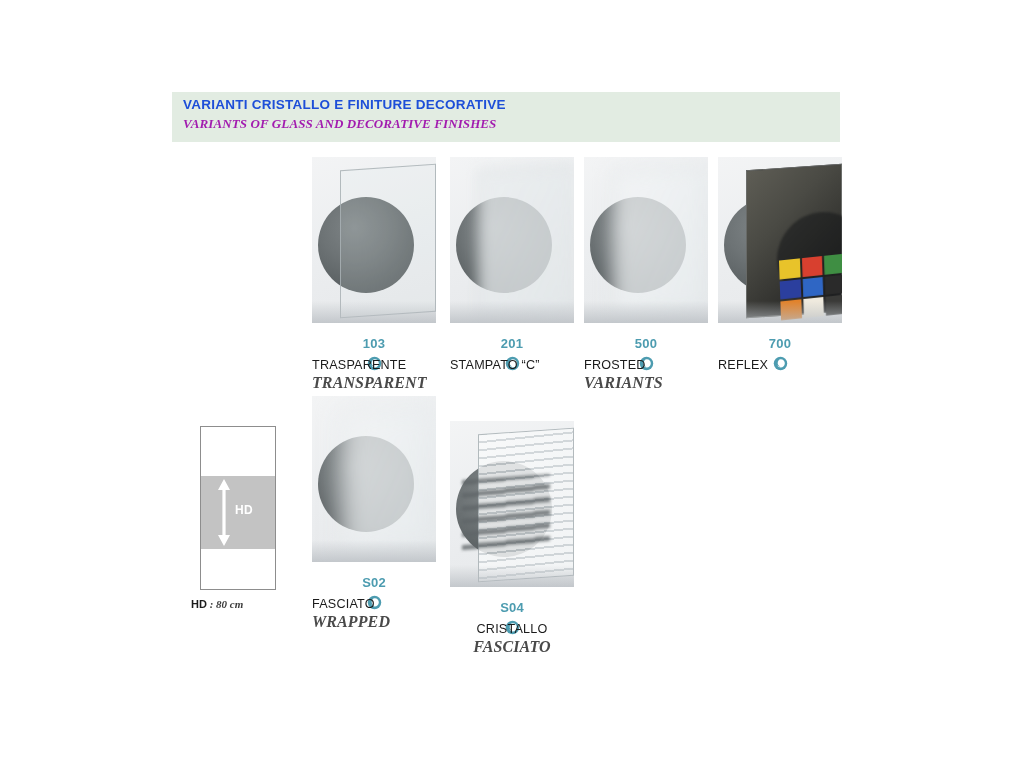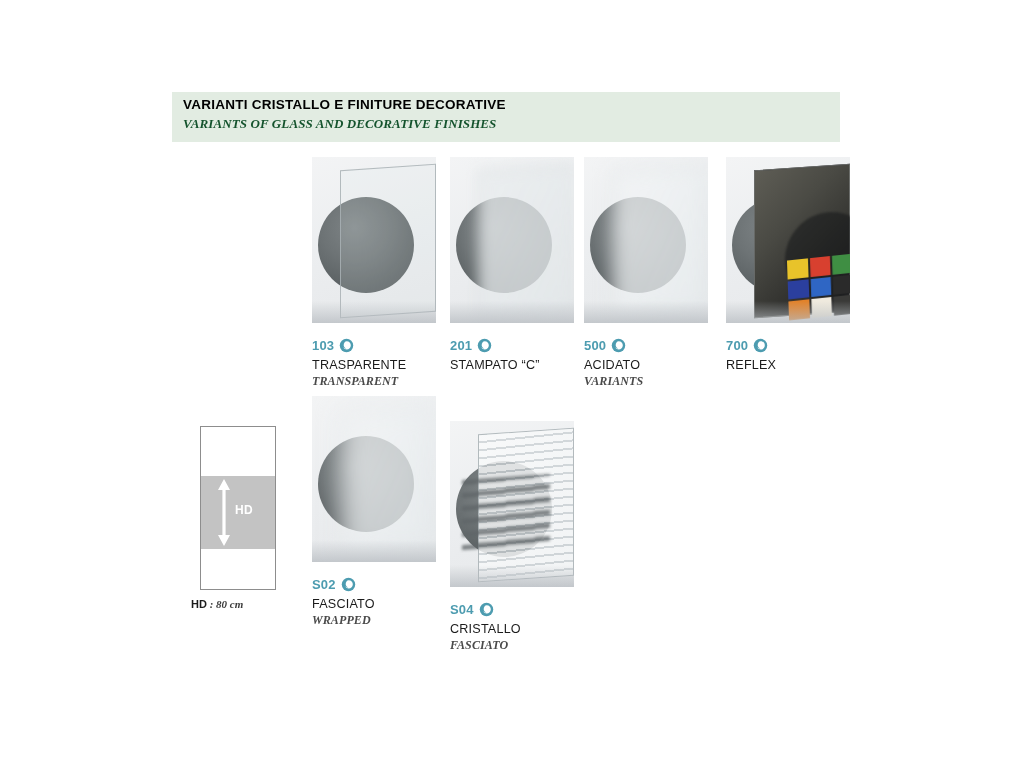--- a/index.html
+++ b/index.html
@@ -25,32 +25,32 @@
     height: 50px;
     background: #e2ece2;
   }
   #header-title {
     position: absolute;
     left: 11px;
     top: 5px;
     font-size: 13.5px;
     font-weight: bold;
     letter-spacing: 0.25px;
-    color: #000000;
+    color: #1d4ed8;
     white-space: nowrap;
   }
   #header-subtitle {
     position: absolute;
     left: 11px;
     top: 24px;
     font-size: 13px;
     font-style: italic;
     font-weight: bold;
     letter-spacing: 0.1px;
-    color: #14532d;
+    color: #a21caf;
     font-family: "Liberation Serif", serif;
     white-space: nowrap;
   }
 
   
   .card {
     position: absolute;
     width: 124px;
   }
   .thumb {
@@ -59,20 +59,21 @@
     height: 166px;
     overflow: hidden;
     background: #eeeff0;
   }
   .code-line {
     margin-top: 13px;
     height: 18px;
     display: flex;
     align-items: center;
     gap: 5px;
+    flex-direction: column;
   }
   .code-num {
     font-size: 13px;
     font-weight: bold;
     color: #4d9cb0;
     letter-spacing: 0.2px;
   }
   .drop-icon {
     width: 15px;
     height: 15px;
@@ -82,21 +83,21 @@
   .name-it {
     margin-top: 4px;
     font-size: 12.6px;
     font-weight: normal;
     color: #1b1b1b;
     letter-spacing: 0.2px;
     white-space: nowrap;
   }
   .name-en {
     margin-top: 2px;
-    font-size: 12px;
+    font-size: 16px;
     font-style: italic;
     font-weight: bold;
     color: #4a4a4a;
     font-family: "Liberation Serif", serif;
     letter-spacing: 0.1px;
     white-space: nowrap;
   }
 
   
   .scene { position: absolute; inset: 0; }
@@ -307,25 +308,25 @@
       <div class="bg-shadow"></div>
     </div>
   </div>
   <div class="code-line">
     <span class="code-num">500</span>
     <svg class="drop-icon" viewBox="0 0 16 16">
       <circle cx="8" cy="8" r="7.2" fill="#4d9cb0"></circle>
       <path d="M8.2 3.4 C10.9 3.4 12.6 5.3 12.6 7.8 C12.6 10.4 10.7 12.3 8.2 12.3 C6.5 12.3 5.2 11.3 4.7 9.9 C5.6 11.0 6.9 11.3 8.0 10.9 C6.2 10.6 5.0 9.3 5.0 7.6 C5.0 5.3 6.3 3.4 8.2 3.4 Z" fill="#ffffff"></path>
     </svg>
   </div>
-  <div class="name-it">ACIDATO</div>
+  <div class="name-it">FROSTED</div>
   <div class="name-en">VARIANTS</div>
 </div>
 
-<div class="card" style="left:718px; top:157px;margin-left:8px;">
+<div class="card" style="left:718px; top:157px;">
   <div class="thumb">
     <div class="scene">
       <div class="bg-wall"></div>
       <div class="sphere"></div>
       <div class="pane pane-reflex">
         <div class="reflex-ball"></div>
       </div>
       <div class="checker">
         <div style="background:#e8c32a"></div>
         <div style="background:#d8402f"></div>
@@ -375,21 +376,21 @@
     <span class="code-num">S02</span>
     <svg class="drop-icon" viewBox="0 0 16 16">
       <circle cx="8" cy="8" r="7.2" fill="#4d9cb0"></circle>
       <path d="M8.2 3.4 C10.9 3.4 12.6 5.3 12.6 7.8 C12.6 10.4 10.7 12.3 8.2 12.3 C6.5 12.3 5.2 11.3 4.7 9.9 C5.6 11.0 6.9 11.3 8.0 10.9 C6.2 10.6 5.0 9.3 5.0 7.6 C5.0 5.3 6.3 3.4 8.2 3.4 Z" fill="#ffffff"></path>
     </svg>
   </div>
   <div class="name-it">FASCIATO</div>
   <div class="name-en">WRAPPED</div>
 </div>
 
-<div class="card" style="left:450px; top:421px;">
+<div class="card" style="left:450px; top:421px;text-align:center;">
   <div class="thumb">
     <div class="scene">
       <div class="bg-wall"></div>
       <div class="sphere"></div>
       <div class="pane pane-frost">
         <div class="ribs"></div>
       </div>
       <div class="rib-smear"></div>
       <div class="bg-shadow"></div>
     </div>

